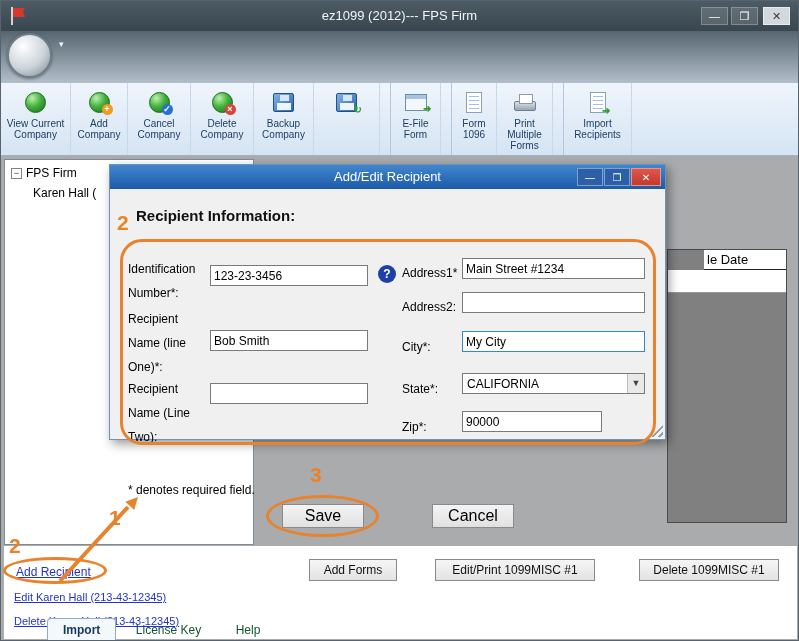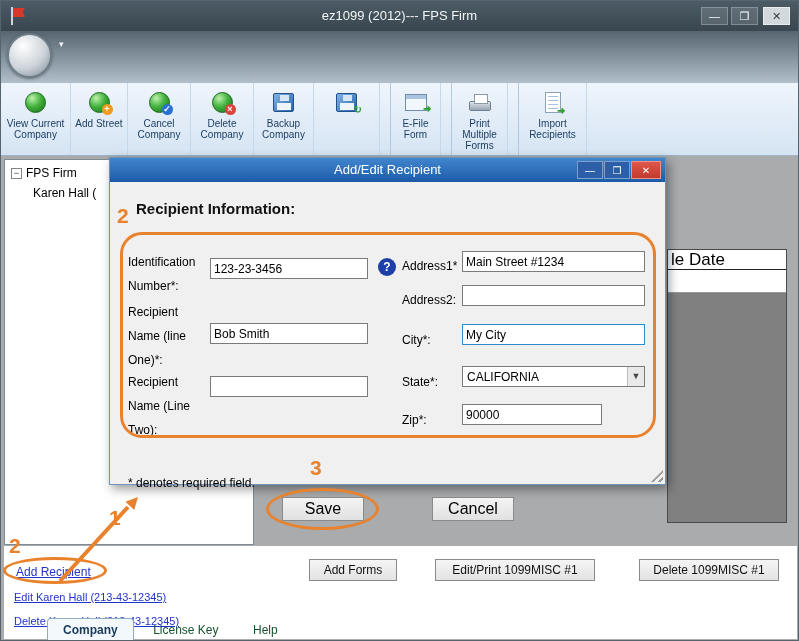--- a/index.html
+++ b/index.html
@@ -57,30 +57,30 @@
   .icon-printer::before { content:""; position:absolute; top:-8px; left:4px; width:12px; height:8px; background:#fff; border:1px solid #8a99a8; }
   .greenmark { position:absolute; right:-6px; bottom:-4px; color:#2f9e2f; font-size:10px; font-weight:bold; }
 
   
   .tree-panel { position:absolute; left:3px; top:158px; width:250px; height:386px; background:#fff; border:1px solid #7f8b95; }
   .tree-row { position:absolute; font-size:12px; color:#000; white-space:nowrap; cursor:default; }
   .expander { display:inline-block; width:11px; height:11px; border:1px solid #848484; background:#fff;
     font-size:9px; line-height:9px; text-align:center; color:#333; vertical-align:middle; margin-right:4px; }
 
   .grid-frag { position:absolute; left:666px; top:248px; width:120px; height:274px; background:#808080; border:1px solid #4a4a4a; overflow:hidden; }
-  .grid-header { height:20px; background:#fff; border-bottom:1px solid #222; font-size:17px; line-height:19px; padding-left:3px; color:#000; }
+  .grid-header { height:20px; background:#fff; border-bottom:1px solid #222; font-size:13px; line-height:19px; padding-left:3px; color:#000;margin-left:36px; }
   .grid-row { height:23px; background:#fff; border-bottom:1px solid #9a9a9a; }
 
   .footer { position:absolute; left:3px; top:545px; width:793px; height:93px; background:#fff; }
   .link { position:absolute; color:#2233cc; text-decoration:underline; cursor:pointer; white-space:nowrap; }
   .btn { position:absolute; height:22px; background:linear-gradient(#f5f5f5,#e3e3e3); border:1px solid #8a8a8a;
     font-size:12px; color:#111; text-align:center; cursor:pointer; font-family:"Liberation Sans",sans-serif; }
 
   
-  .dialog { position:absolute; left:108px; top:156px; width:557px; height:328px; background:#f0f0f0;
+  .dialog { position:absolute; left:108px; top:163px; width:557px; height:276px; background:#f0f0f0;
     border:1px solid #6e93b8; box-shadow:3px 4px 10px rgba(0,0,0,.4); z-index:5; }
   .dlg-titlebar { position:relative; height:24px; background:linear-gradient(#4286cf,#1c5aa8); color:#fff;
     font-size:13px; line-height:24px; text-align:center; }
   .dlg-ctrl { position:absolute; top:3px; width:26px; height:18px; text-align:center; font-size:10px; line-height:17px;
     background:#2d5fa8; border:1px solid #7ea0cc; color:#fff; cursor:pointer; }
   .dlg-min { right:62px; } .dlg-max { right:35px; }
   .dlg-close { right:4px; width:30px; background:linear-gradient(#e0564a,#c03a2e); border-color:#e9938b; }
   .dlg-heading { position:absolute; left:26px; top:42px; font-size:15px; font-weight:bold; color:#111; }
   .flabel { position:absolute; font-size:12px; color:#000; line-height:24px; }
   .tb { position:absolute; height:21px; border:1px solid #7a7a7a; background:#fff; font-size:12px; padding:0 3px;
@@ -118,39 +118,39 @@
     <div class="title-text">ez1099 (2012)--- FPS Firm</div>
     <div class="win-ctrl win-min">—</div>
     <div class="win-ctrl win-max">❐</div>
     <div class="win-ctrl win-close">✕</div>
   </div>
 
   <div class="band"></div>
   <div class="orb"></div>
   <div class="qat">▾</div>
   <div class="tabs">
-    <div class="tab active">Company</div>
+    <div class="tab active">Import</div>
     <div class="tab">License Key</div>
     <div class="tab">Help</div>
   </div>
 
   <div class="ribbon">
     <div class="rbtn" style="width:70px">
       <div class="icwrap">
           <div class="icon-globe"></div>
         </div>
       <div class="rlabel">View Current Company</div>
     </div>
     <div class="rbtn" style="width:57px">
       <div class="icwrap">
           <div class="icon-globe">
             <span class="gbadge gb-add">+</span>
           </div>
         </div>
-      <div class="rlabel">Add Street</div>
+      <div class="rlabel">Add Company</div>
     </div>
     <div class="rbtn" style="width:63px">
       <div class="icwrap">
           <div class="icon-globe">
             <span class="gbadge gb-sel">✓</span>
           </div>
         </div>
       <div class="rlabel">Cancel Company</div>
     </div>
     <div class="rbtn" style="width:63px">
@@ -177,20 +177,26 @@
     <div class="rgap"></div>
     <div class="rbtn" style="width:50px">
       <div class="icwrap">
           <div class="icon-win">
             <span class="greenmark">➜</span>
           </div>
         </div>
       <div class="rlabel">E-File Form</div>
     </div>
     <div class="rgap"></div>
+    <div class="rbtn" style="width:45px">
+      <div class="icwrap">
+          <div class="icon-page"></div>
+        </div>
+      <div class="rlabel">Form 1096</div>
+    </div>
     <div class="rbtn" style="width:56px">
       <div class="icwrap">
           <div class="icon-printer"></div>
         </div>
       <div class="rlabel">Print Multiple Forms</div>
     </div>
     <div class="rgap"></div>
     <div class="rbtn" style="width:68px">
       <div class="icwrap">
           <div class="icon-page">

